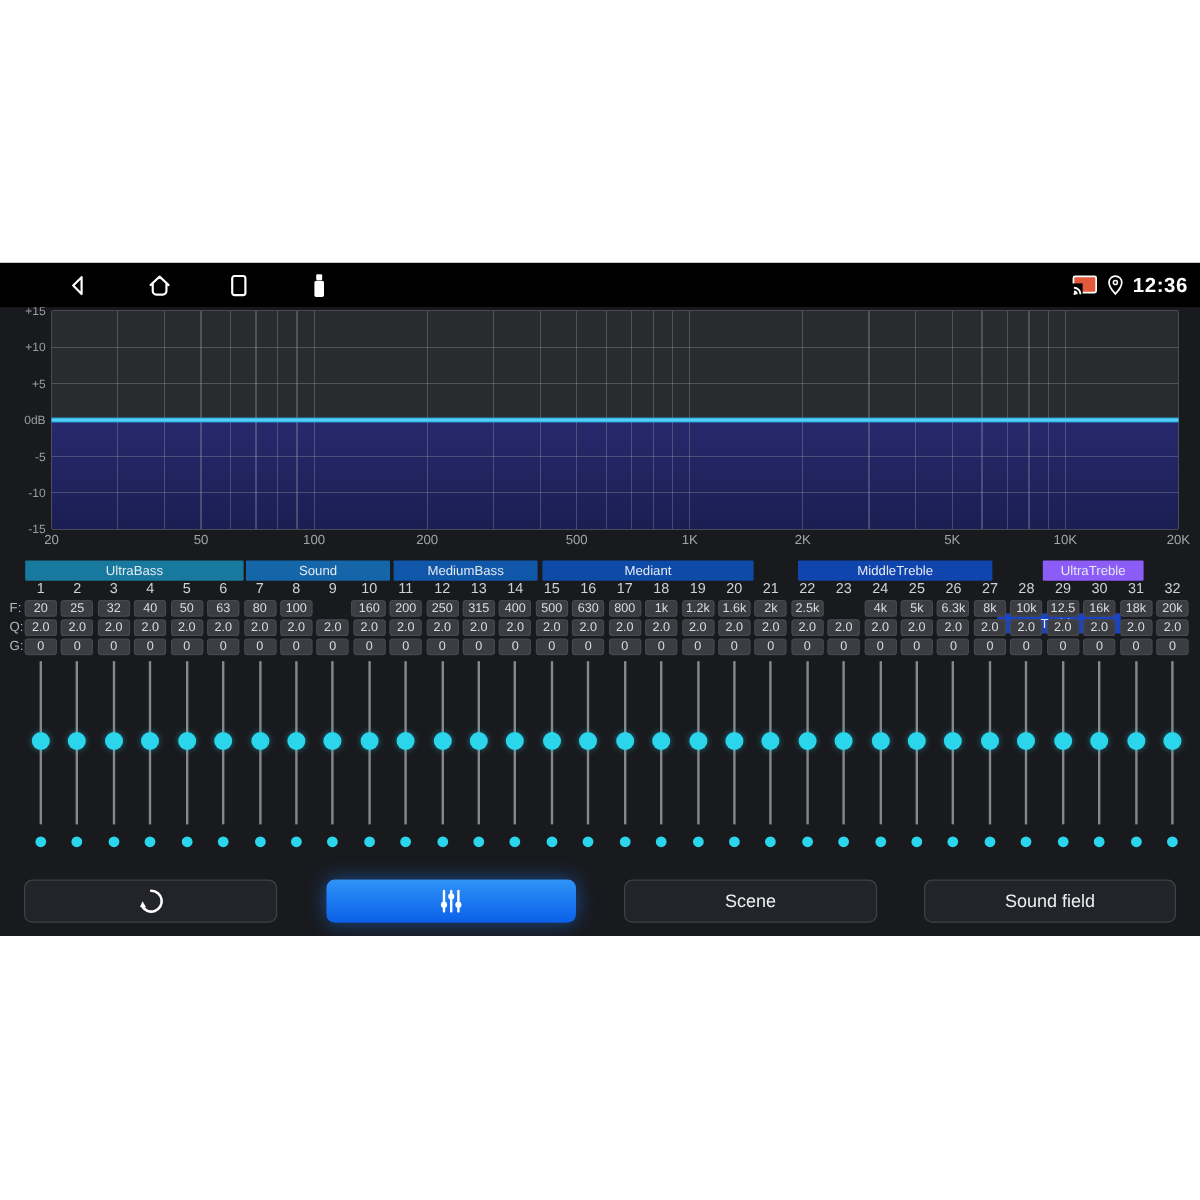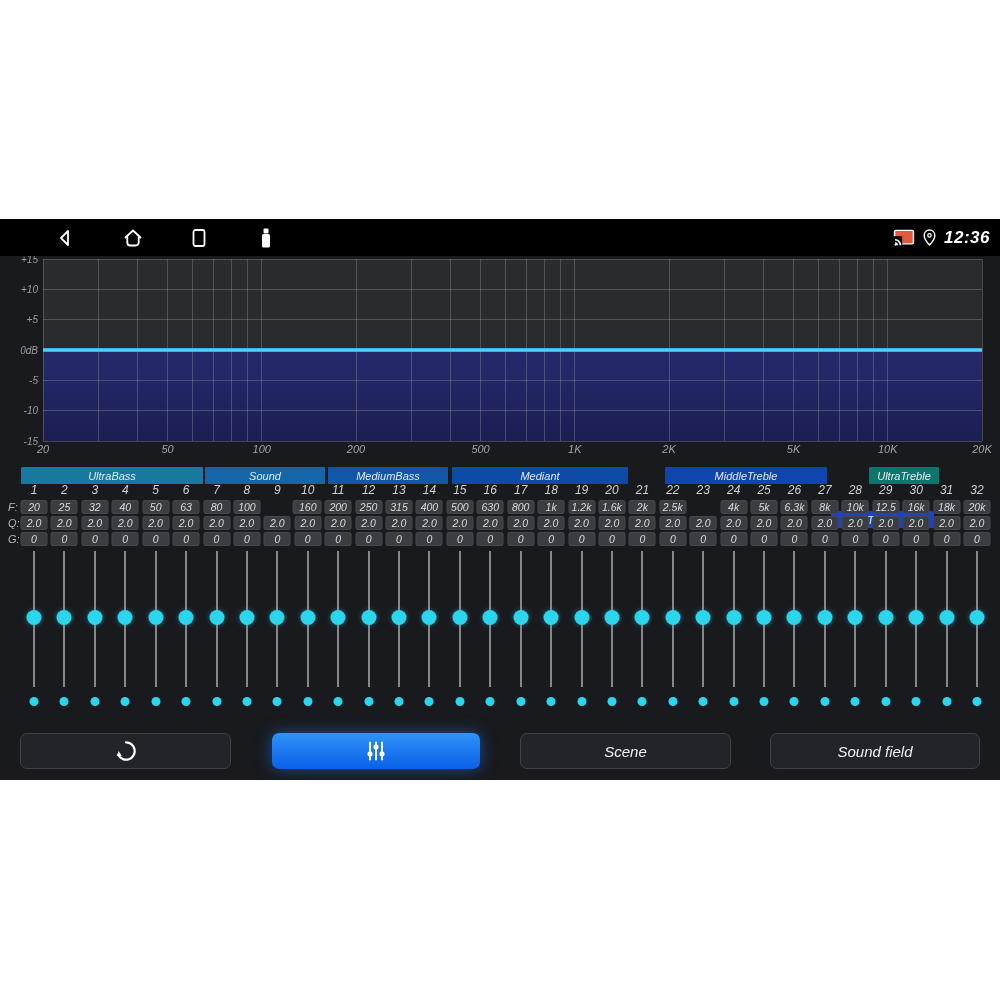--- a/index.html
+++ b/index.html
@@ -1,18 +1,18 @@
 <!DOCTYPE html>
 <html><head>
 <meta charset="utf-8">
 <style>
   html,body{margin:0;padding:0;background:#ffffff;}
   .canvas{position:relative;width:1000px;height:1000px;background:#ffffff;overflow:hidden;
           font-family:"Liberation Sans",sans-serif;}
-  .screen{position:absolute;left:0;top:219px;width:1000px;height:561px;background:#191a1e;overflow:hidden;font-style:italic;}
+  .screen{position:absolute;left:0;top:219px;width:1000px;height:561px;background:#191a1e;overflow:hidden;}
   
   .statusbar{position:absolute;left:0;top:0;width:1000px;height:37px;background:#000;}
   .sicon{position:absolute;top:7px;width:24px;height:24px;}
   .sright{position:absolute;right:10px;top:0;height:37px;display:flex;align-items:center;gap:6px;}
   .time{color:#fff;font-size:17px;font-weight:bold;letter-spacing:.5px;}
   
   .graph{position:absolute;left:0;top:37px;}
   .graph text{font-family:"Liberation Sans",sans-serif;}
   .ylab{fill:#9a9ca0;font-size:10px;}
   .xlab{fill:#a2a4a8;font-size:11px;}
@@ -149,21 +149,21 @@
         </div>
         <div class="hdr" style="left: 452px; width: 176px; background: rgb(14, 74, 167);">
           <span>Mediant</span>
         </div>
         <div class="hdr" style="left: 665px; width: 162px; background: rgb(17, 69, 174);">
           <span>MiddleTreble</span>
         </div>
         <div class="hdr" style="left: 831px; width: 103px; background: rgb(28, 68, 192); margin-top: 44px;">
           <span>Treble</span>
         </div>
-        <div class="hdr" style="left: 869px; width: 70px; background: #0f766e;">
+        <div class="hdr" style="left: 869px; width: 84px; background: #8b5cf6;">
           <span>UltraTreble</span>
         </div>
       </div>
 
     <div class="rowlab" style="top:281px">F:</div>
     <div class="rowlab" style="top:297px">Q:</div>
     <div class="rowlab" style="top:313px">G:</div>
 
     <div id="bands">
         <div class="bandcol" style="left: 18.8px; width: 30.4px;">

